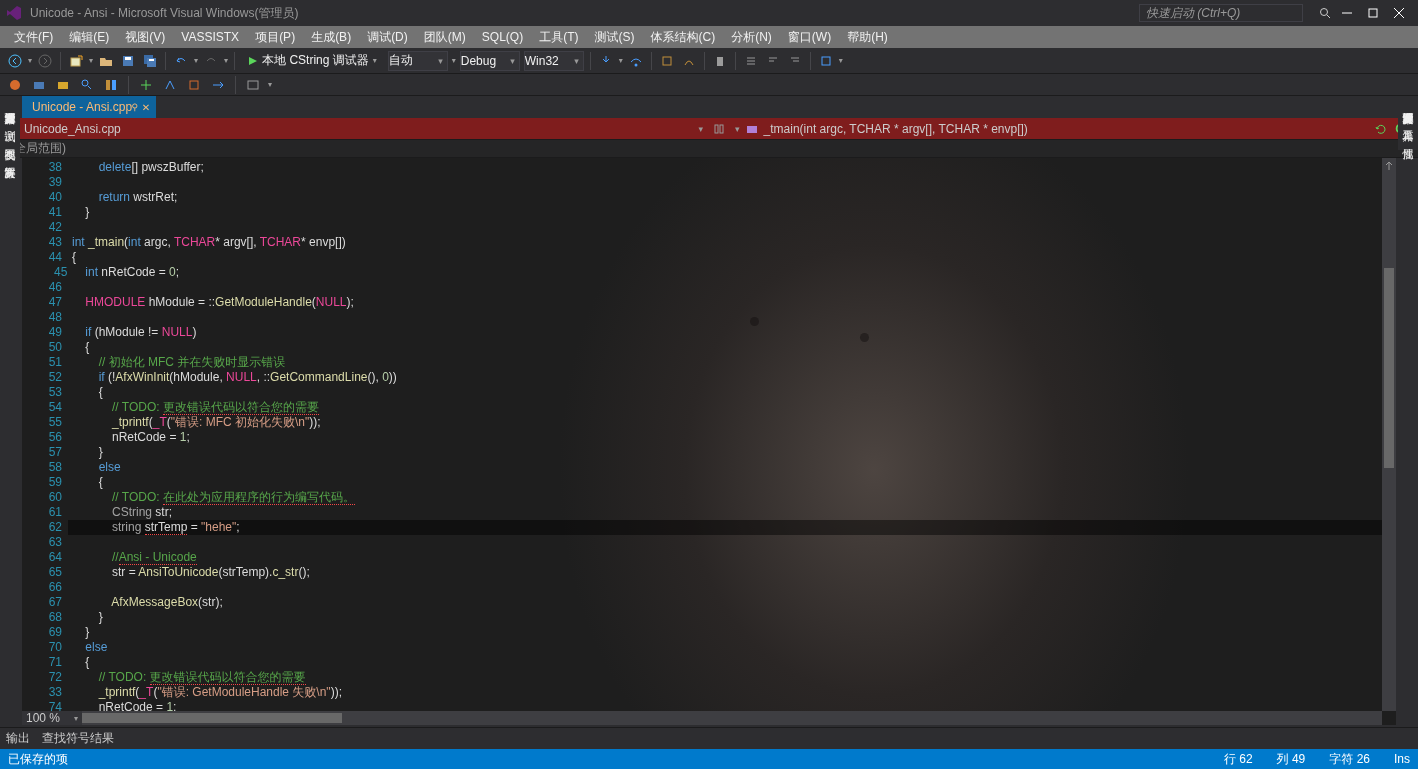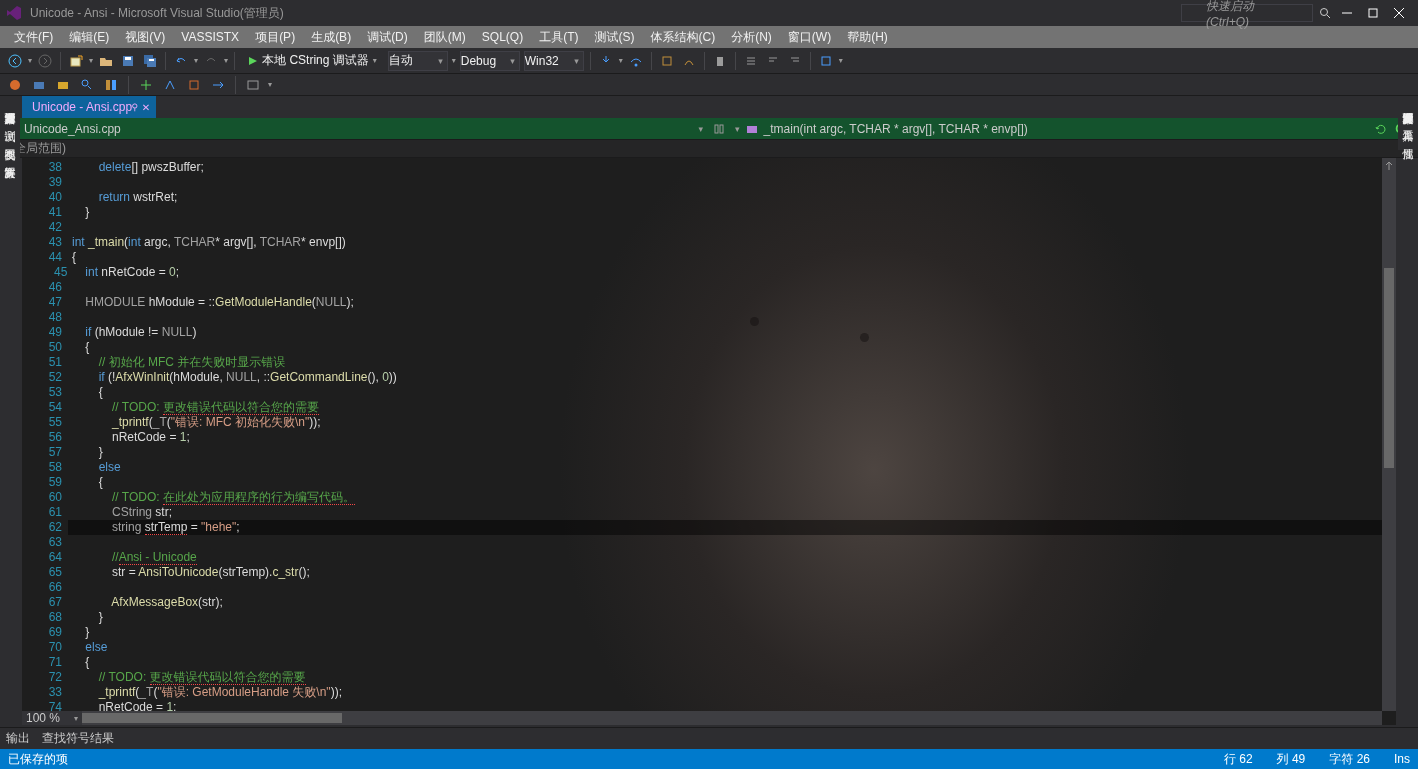--- a/index.html
+++ b/index.html
@@ -1,36 +1,36 @@
 <!DOCTYPE html>
 <html><head>
 <meta charset="utf-8">
 <style>
 * { margin:0; padding:0; box-sizing:border-box; font-family:"Microsoft YaHei","Segoe UI",sans-serif; font-size:12px; }
 body { background:#2d2d30; color:#f1f1f1; overflow:hidden; width:1418px; height:769px; position:relative; }
 .titlebar { height:26px; background:#2d2d30; display:flex; align-items:center; padding:0 6px; }
 .titlebar .logo { width:16px; height:16px; margin-right:8px; }
 .titlebar .title { color:#999; flex:1; font-size:12px; }
-.quicklaunch { width:132px; height:18px; border:1px solid #3f3f46; color:#999; padding:0 24px; font-style:italic; display:flex; align-items:center; gap:4px; margin-right:3px; }
+.quicklaunch { width:164px; height:18px; border:1px solid #3f3f46; color:#999; padding:0 6px; font-style:italic; display:flex; align-items:center; gap:4px; margin-right:13px; }
 .winbtn { width:26px; height:22px; display:flex; align-items:center; justify-content:center; color:#f1f1f1; }
 .menubar { height:22px; background:#737373; display:flex; align-items:center; padding:0 6px; gap:0; }
 .menubar .mi { padding:2px 8px; color:#f1f1f1; }
 .toolbar { height:26px; background:#2d2d30; display:flex; align-items:center; padding:0 6px; gap:4px; border-bottom:1px solid #1b1b1c; }
 .toolbar2 { height:22px; background:#2d2d30; display:flex; align-items:center; padding:0 6px; gap:6px; border-bottom:1px solid #1b1b1c;}
 .tbtn { width:18px; height:18px; display:flex; align-items:center; justify-content:center; }
 .tbtn svg{display:block;}
 .sep { width:1px; height:18px; background:#46464a; margin:0 2px;}
 .runbtn { display:flex; align-items:center; gap:4px; height:20px; padding:0 6px; border:1px solid transparent;}
 .dd { height:20px; background:#333337; border:1px solid #3f3f46; color:#f1f1f1; padding:0 18px 0 0; display:flex; align-items:center; position:relative; min-width:60px;}
 .dd::after{content:"▾"; position:absolute; right:4px; color:#999; font-size:9px;}
 .tabstrip { height:22px; background:#2d2d30; display:flex; align-items:flex-end; padding-left:22px; }
-.tab { height:22px; background:#0e639c; color:#f0abfc; padding:0 24px 0 10px; display:flex; align-items:center; position:relative;}
+.tab { height:22px; background:#0e639c; color:#fdba74; padding:0 24px 0 10px; display:flex; align-items:center; position:relative;}
 .tab .x{position:absolute; right:6px; font-size:10px;}
 .tab .pin{position:absolute; right:18px; font-size:9px;}
-.navbar { height:22px; background:#14532d; display:flex; align-items:center; border-bottom:1px solid #1b1b1c;}
+.navbar { height:22px; background:#7f1d1d; display:flex; align-items:center; border-bottom:1px solid #1b1b1c;}
 .navbar .left{flex:0 0 50%; display:flex; align-items:center; padding:0 6px; gap:6px; color:#ccc; position:relative;}
 .navbar .left::after{content:"▾"; position:absolute; right:6px; color:#999; font-size:9px;}
 .navbar .right{flex:1; display:flex; align-items:center; padding:0 6px; gap:6px; color:#ccc;}
 .navbar .go { width:30px; text-align:right; padding-right:6px; color:#5bd65b; font-weight:bold;}
 .scopebar { height:18px; background:#252526; color:#999; padding:0 10px; display:flex; align-items:center; border-bottom:1px solid #1b1b1c;}
 .editor-wrap { position:absolute; top:158px; left:22px; right:22px; bottom:44px; background:#1e1e1e; overflow:hidden;}
 .editor-bg {position:absolute; inset:0; background:
   radial-gradient(ellipse 420px 500px at 62% 55%, rgba(200,170,155,0.28), rgba(90,70,65,0.20) 45%, rgba(30,30,30,0.05) 75%),
   linear-gradient(#1e1e1e,#1e1e1e);
   filter:blur(0.3px);
@@ -39,21 +39,21 @@
 .gutter { position:absolute; left:0; top:0; bottom:14px; width:46px; background:rgba(30,30,30,0.6); text-align:right; padding:2px 6px 0 0; color:#2b91af; font-family:Consolas,monospace; font-size:12px; line-height:15px;}
 .code { position:absolute; left:46px; right:14px; top:0; bottom:14px; padding:2px 0 0 0; font-family:Consolas,monospace; font-size:12px; line-height:15px; white-space:pre; color:#dcdcdc;}
 .code .l{height:15px; padding-left:4px;}
 .code .hl{background:rgba(0,0,0,0.45);}
 .c-key{color:#569cd6;}
 .c-type{color:#a3a3a3;}
 .c-func{color:#dcdcaa;}
 .c-num{color:#b5cea8;}
 .c-str{color:#d69d85;}
 .c-cmt{color:#57a64a;}
-.c-mac{color:#a3a3a3;margin-top:27px;}
+.c-mac{color:#ec4899;margin-top:27px;}
 .sq-red{border-bottom:1px dotted #f44747;}
 .zoom {position:absolute; left:0; bottom:0; height:14px; width:60px; background:#333337; color:#ccc; font-size:10px; display:flex; align-items:center; padding:0 4px;}
 .hscroll{position:absolute; left:60px; right:14px; bottom:0; height:14px; background:#3e3e42;}
 .hscroll .thumb{position:absolute; left:0; top:2px; height:10px; width:260px; background:#686868;}
 .vscroll{position:absolute; right:0; top:0; bottom:14px; width:14px; background:#3e3e42;}
 .vscroll .thumb{position:absolute; top:110px; left:2px; width:10px; height:200px; background:#686868;}
 .side-tab-l, .side-tab-r { position:absolute; top:96px; width:20px; background:#2d2d30; color:#f1f1f1;}
 .side-tab-l{left:0;}
 .side-tab-r{right:0;}
 .vtab{writing-mode:vertical-rl; padding:8px 2px; background:#2d2d30; margin-bottom:2px; font-size:11px;}
@@ -64,21 +64,21 @@
 </style>
 </head>
 <body>
 
 <div class="titlebar">
   <span class="logo">
     <svg width="16" height="16">
         <path d="M11 1 L15 3 V13 L11 15 L4 9 L1 11 V5 L4 7 Z" fill="#68217a"></path>
       </svg>
   </span>
-  <span class="title">Unicode - Ansi - Microsoft Visual Studio(管理员)</span>
+  <span class="title">Unicode - Ansi - Microsoft Visual Windows(管理员)</span>
   <div class="quicklaunch">
     <span>快速启动 (Ctrl+Q)</span>
   </div>
   <span class="tbtn">
       <svg width="12" height="12">
         <circle cx="5" cy="5" r="3.5" stroke="#ccc" fill="none"></circle>
         <line x1="8" y1="8" x2="11" y2="11" stroke="#ccc"></line>
       </svg>
     </span>
   <div class="winbtn">

